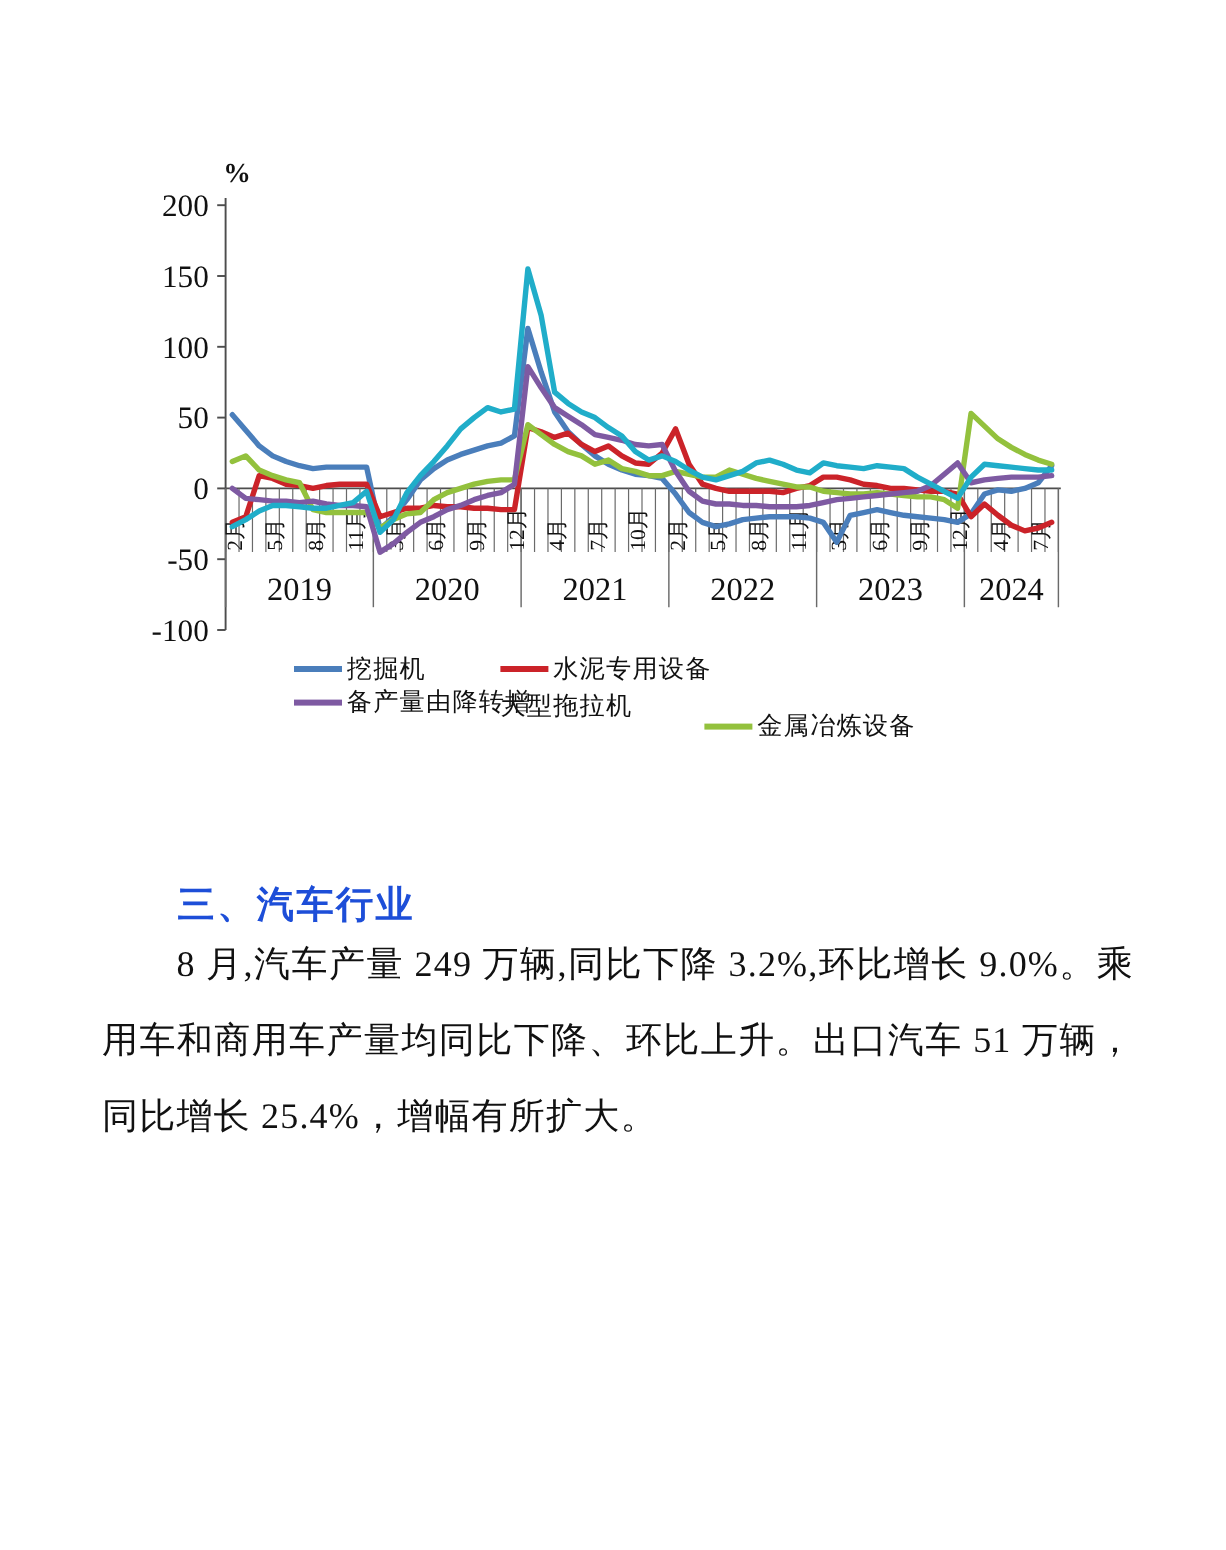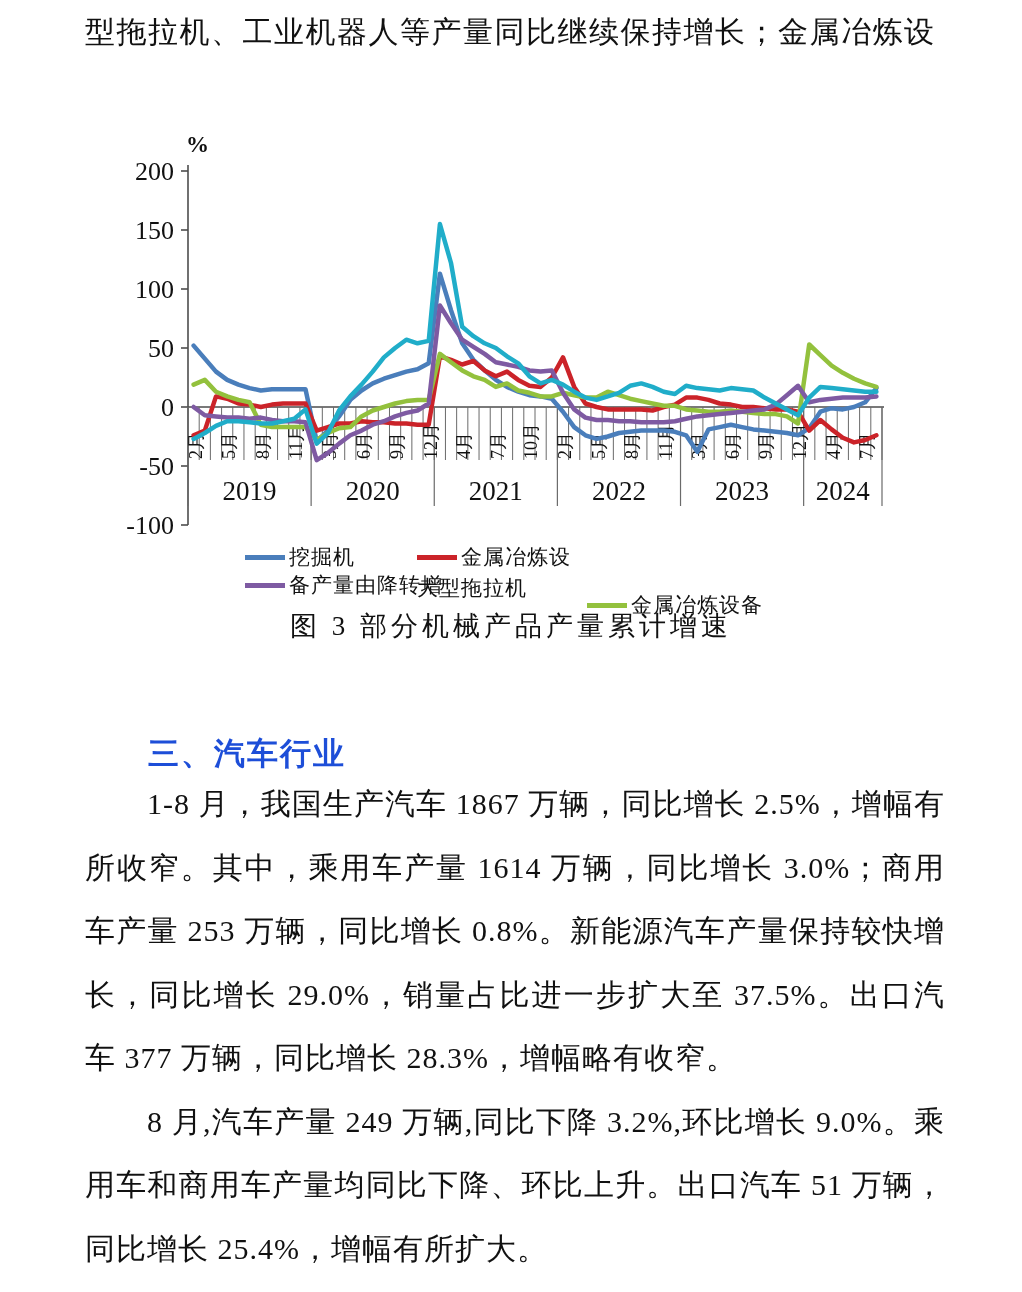--- a/index.html
+++ b/index.html
@@ -33,21 +33,20 @@
     position:absolute;left:85px;top:772px;width:860px;
     font-size:30px;line-height:63.5px;letter-spacing:1px;
     text-align:justify;
   }
   .body-text p{margin:0;text-indent:62px;}
 </style>
 </head>
 <body>
 
 <div class="intro">
-  <div class="line">型拖拉机、工业机器人等产量同比继续保持增长；金属冶炼设</div>
 </div>
 
 <div id="chart-wrap">
   <svg id="chart-svg" width="1022" height="660" viewBox="0 0 1022 660">
       <text x="186" y="152" font-size="23" font-weight="bold" font-family="&quot;Liberation Serif&quot;,serif" fill="#111">%</text>
       <line x1="188" y1="165" x2="188" y2="525" stroke="#4d4d4d" stroke-width="1.6"></line>
       <line x1="181" y1="171" x2="188" y2="171" stroke="#4d4d4d" stroke-width="1.6"></line>
       <text x="174" y="180" text-anchor="end" font-size="26" font-family="&quot;Liberation Serif&quot;,serif" fill="#111">200</text>
       <line x1="181" y1="230" x2="188" y2="230" stroke="#4d4d4d" stroke-width="1.6"></line>
       <text x="174" y="239" text-anchor="end" font-size="26" font-family="&quot;Liberation Serif&quot;,serif" fill="#111">150</text>
@@ -165,36 +164,34 @@
       <polyline points="193.6,407.0 204.8,415.3 216.0,416.4 227.2,417.6 238.4,417.6 249.6,418.8 260.8,417.6 272.0,420.0 283.1,421.2 294.3,421.2 305.5,422.3 316.7,460.1 327.9,453.0 339.1,443.6 350.3,435.3 361.5,430.6 372.7,424.7 383.9,421.2 395.1,416.4 406.3,412.9 417.5,410.5 428.7,403.5 439.9,305.5 451.0,323.2 462.2,339.7 473.4,346.8 484.6,353.9 495.8,362.2 507.0,364.5 518.2,366.9 529.4,370.4 540.6,371.6 551.8,370.4 563.0,392.8 574.2,409.4 585.4,417.6 596.6,420.0 607.8,420.0 619.0,421.2 630.1,421.2 641.3,422.3 652.5,422.3 663.7,422.3 674.9,421.2 686.1,418.8 697.3,416.4 708.5,415.3 719.7,414.1 730.9,412.9 742.1,411.7 753.3,410.5 764.5,409.4 775.7,404.6 786.9,395.2 798.0,385.8 809.2,402.3 820.4,399.9 831.6,398.7 842.8,397.6 854.0,397.6 865.2,397.6 876.4,396.4" fill="none" stroke="#7e5aa2" stroke-width="4.5" stroke-linejoin="round" stroke-linecap="round"></polyline>
       <polyline points="193.6,438.9 204.8,433.0 216.0,425.9 227.2,421.2 238.4,421.2 249.6,422.3 260.8,423.5 272.0,423.5 283.1,421.2 294.3,418.8 305.5,409.4 316.7,443.6 327.9,433.0 339.1,410.5 350.3,396.4 361.5,384.6 372.7,371.6 383.9,357.4 395.1,348.0 406.3,339.7 417.5,343.3 428.7,340.9 439.9,224.1 451.0,263.0 462.2,326.8 473.4,336.2 484.6,343.3 495.8,348.0 507.0,356.3 518.2,363.3 529.4,376.3 540.6,383.4 551.8,379.9 563.0,384.6 574.2,391.7 585.4,397.6 596.6,399.9 607.8,396.4 619.0,392.8 630.1,385.8 641.3,383.4 652.5,386.9 663.7,391.7 674.9,394.0 686.1,385.8 697.3,388.1 708.5,389.3 719.7,390.5 730.9,388.1 742.1,389.3 753.3,390.5 764.5,397.6 775.7,403.5 786.9,409.4 798.0,415.3 809.2,397.6 820.4,386.9 831.6,388.1 842.8,389.3 854.0,390.5 865.2,391.7 876.4,391.7" fill="none" stroke="#20adc9" stroke-width="4.5" stroke-linejoin="round" stroke-linecap="round"></polyline>
     </svg>
   <div id="chart-legend">
       <div class="legend-item" style="left: 245px; top: 546px;">
         <span class="legend-swatch" style="background: rgb(74, 126, 187);"></span>
         <span class="legend-label">挖掘机</span>
       </div>
       <div class="legend-item" style="left: 417px; top: 546px;">
         <span class="legend-swatch" style="background: rgb(203, 35, 41);"></span>
-        <span class="legend-label">金属冶炼设</span>
+        <span class="legend-label">水泥专用设备</span>
       </div>
       <div class="legend-item" style="left: 587px; top: 546px; margin-top: 48px;">
         <span class="legend-swatch" style="background: rgb(147, 193, 61);"></span>
         <span class="legend-label">金属冶炼设备</span>
       </div>
       <div class="legend-item" style="left: 245px; top: 574px;">
         <span class="legend-swatch" style="background: rgb(126, 90, 162);"></span>
         <span class="legend-label">备产量由降转增</span>
       </div>
       <div class="legend-item" style="left: 417px; top: 574px; flex-direction: column;">
         <span class="legend-swatch" style="background: rgb(32, 173, 201);"></span>
         <span class="legend-label">大型拖拉机</span>
       </div>
     </div>
-  <div class="chart-caption">图 3 部分机械产品产量累计增速</div>
 </div>
 
 <div class="section-heading">三、汽车行业</div>
 
 <div class="body-text">
-  <p>1-8 月，我国生产汽车 1867 万辆，同比增长 2.5%，增幅有所收窄。其中，乘用车产量 1614 万辆，同比增长 3.0%；商用车产量 253 万辆，同比增长 0.8%。新能源汽车产量保持较快增长，同比增长 29.0%，销量占比进一步扩大至 37.5%。出口汽车 377 万辆，同比增长 28.3%，增幅略有收窄。</p>
   <p>8 月,汽车产量 249 万辆,同比下降 3.2%,环比增长 9.0%。乘用车和商用车产量均同比下降、环比上升。出口汽车 51 万辆，同比增长 25.4%，增幅有所扩大。</p>
 </div>
 
 </body></html>

